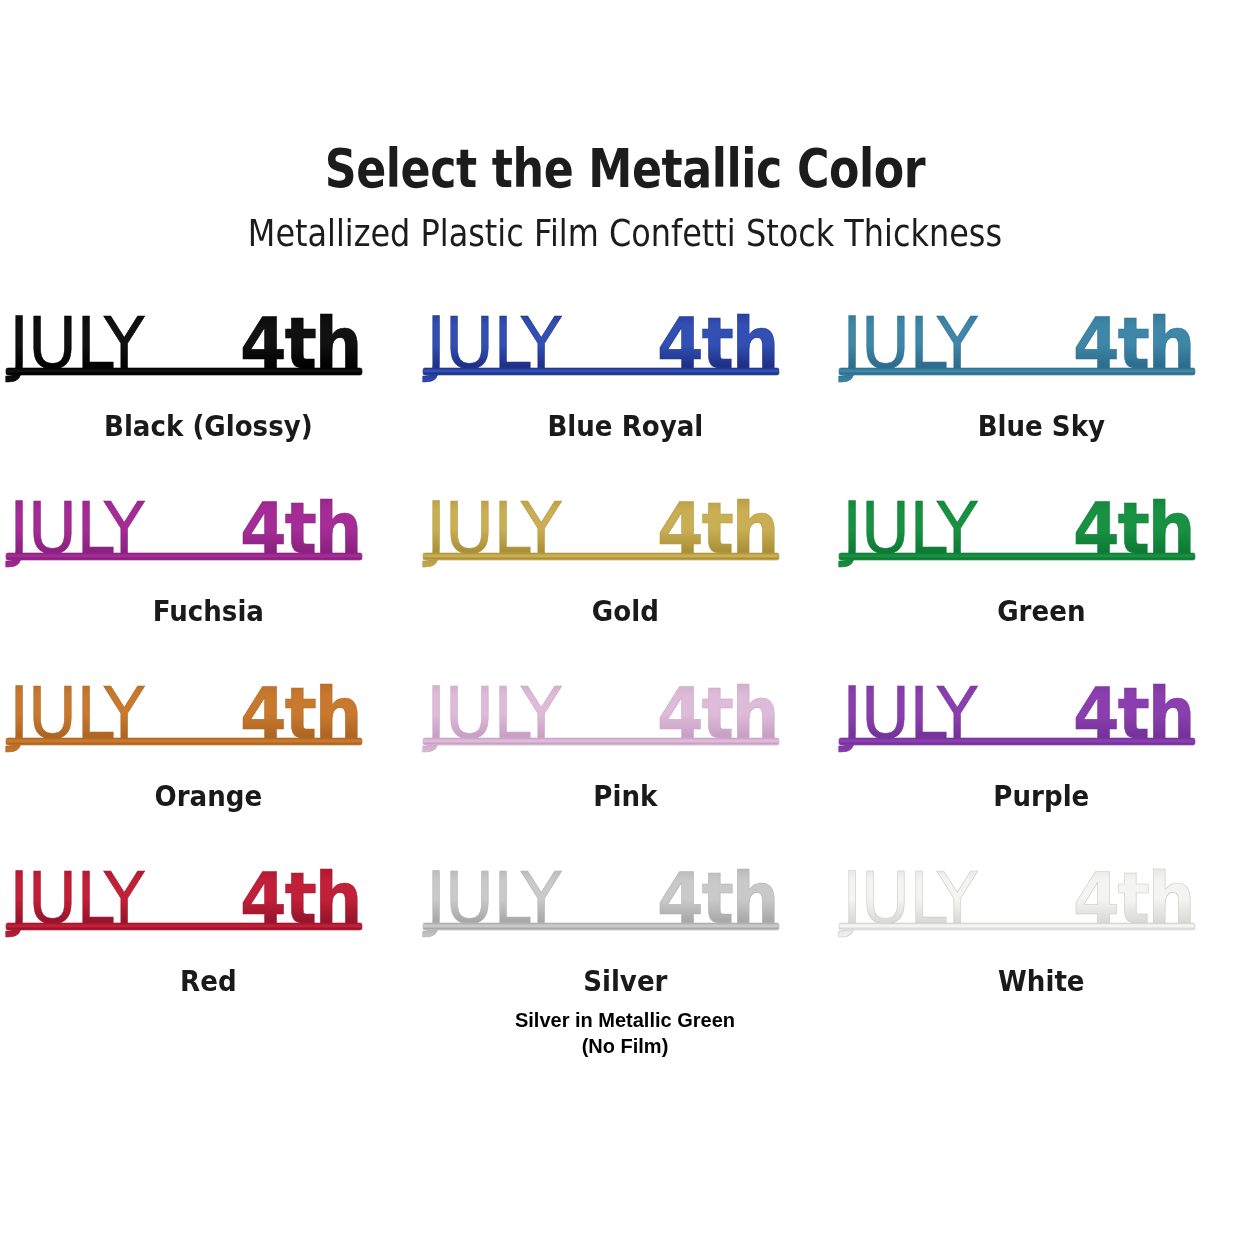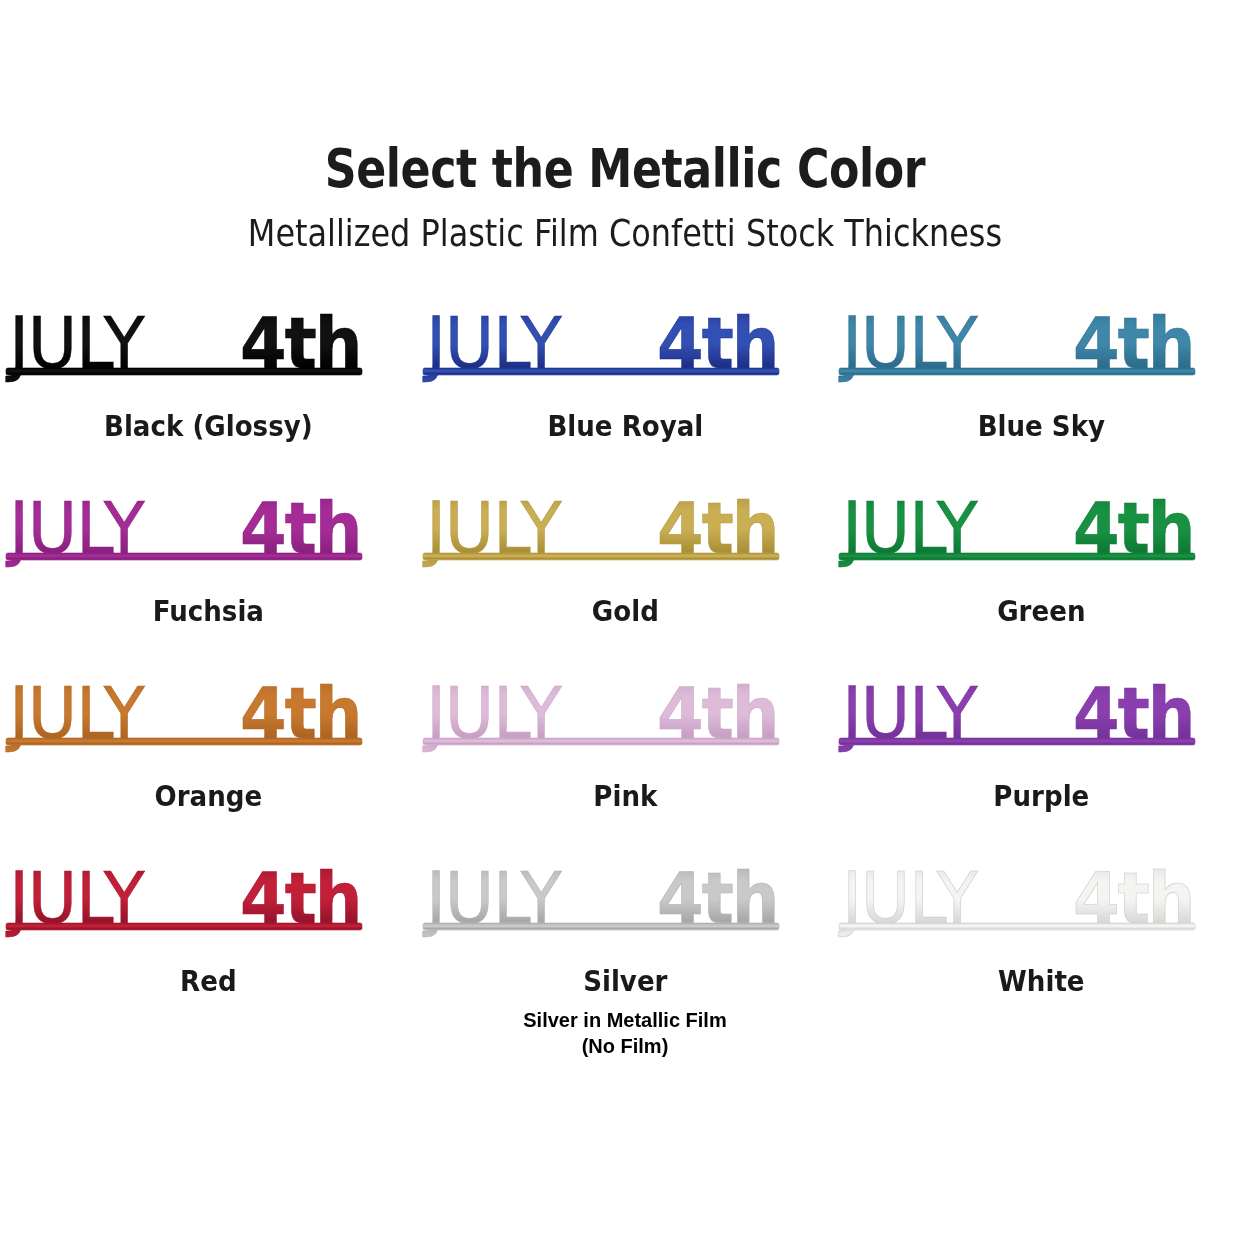--- a/index.html
+++ b/index.html
@@ -531,21 +531,21 @@
             <g fill="url(#grad10)" stroke="#B3B3B3" stroke-width="0.6">
               <text x="10" y="74" font-family="&quot;DejaVu Sans&quot;, sans-serif" font-size="72" font-weight="normal" letter-spacing="-1" transform="scale(0.93,1)">JULY</text>
               <text x="258" y="74" font-family="&quot;DejaVu Sans&quot;, sans-serif" font-size="72" font-weight="bold" letter-spacing="-2" transform="scale(0.93,1)">4th</text>
               <rect x="6" y="74" width="356" height="7" rx="2"></rect>
             </g>
             <rect x="0" y="0" width="372" height="100" fill="url(#sheen10)" clip-path="url(#clip10)"></rect>
           </svg>
         </div>
         <div class="label">Silver</div>
         <div class="note">
-          <span class="note-line">Silver in Metallic Film</span>
+          <span class="note-line">Silver in Metallic Green</span>
           <span class="note-line">(No Film)</span>
         </div>
       </div>
       <div class="cell">
         <div class="art">
           <svg viewBox="0 0 372 100" preserveAspectRatio="xMidYMid meet">
             <defs>
               <linearGradient id="grad11" x1="0" y1="0" x2="0" y2="1">
                 <stop offset="0" stop-color="#DADBD8" stop-opacity="1"></stop>
                 <stop offset="0.3" stop-color="#F4F5F3" stop-opacity="1"></stop>

